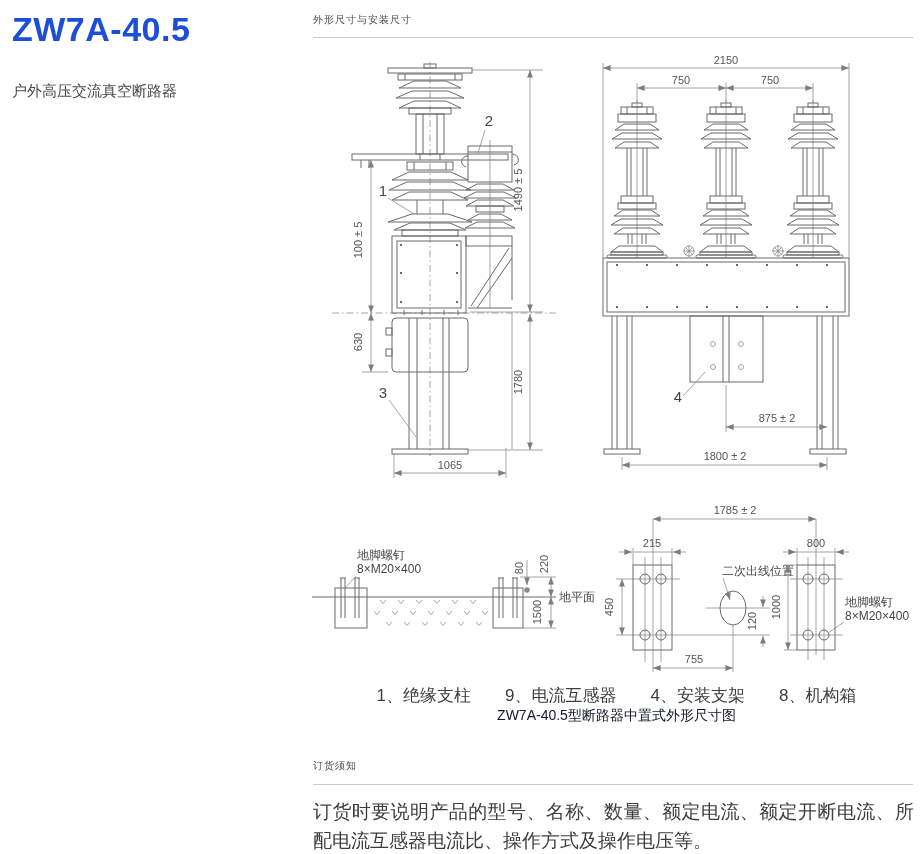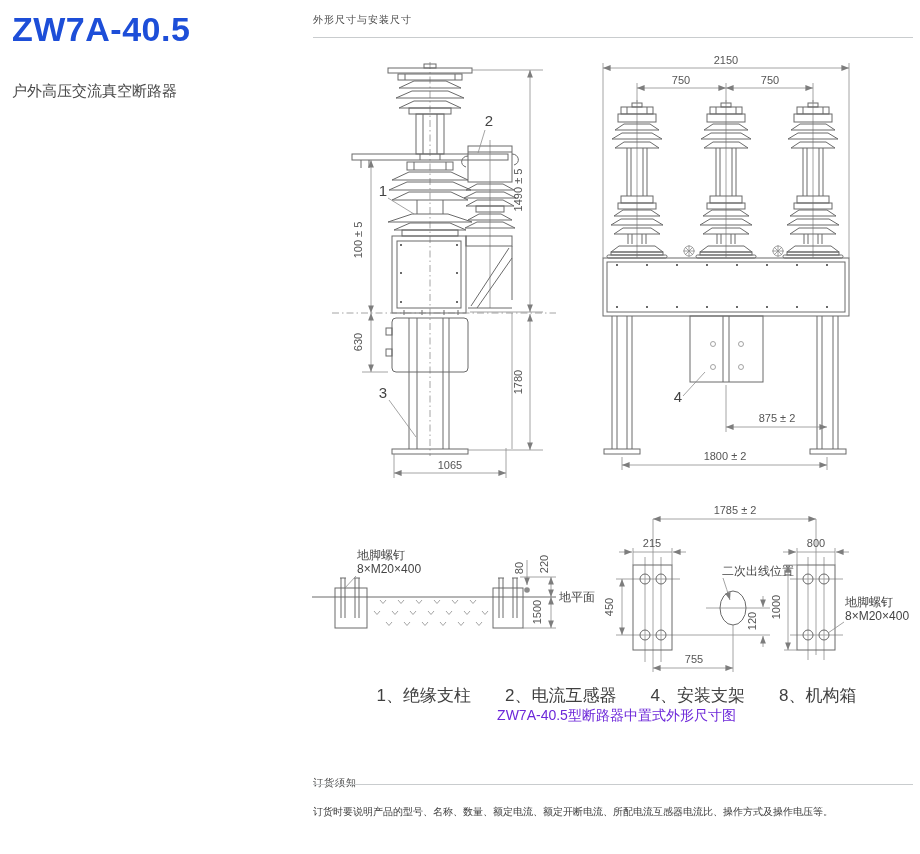--- a/index.html
+++ b/index.html
@@ -6,29 +6,29 @@
   html,body { background:#ffffff; }
   #page {
     position:relative; width:920px; height:854px; background:#ffffff;
     font-family:"Liberation Sans", sans-serif; overflow:hidden;
   }
   .abs { position:absolute; }
   #model-title { left:12px; top:10px; font-size:34px; font-weight:bold; color:#1d4ed8; letter-spacing:0.5px; }
   #model-subtitle { left:12px; top:46px; font-size:15px; color:#4a4a4a;margin-top:36px; }
   .section-title { font-size:10px; color:#4a4a4a; letter-spacing:1px; }
   #dim-section-title { left:313px; top:13px; }
-  #order-section-title { left:313px; top:776px; }
+  #order-section-title { left:313px; top:759px; }
   .rule { height:1px; background:#c9ccce; width:600px; left:313px; }
   #dim-rule { top:37px; }
   #order-rule { top:784px; }
   #drawing-svg { left:0; top:0; }
   #legend-row { left:313px; top:684px; width:607px; display:flex; justify-content:center; gap:34px;
     font-size:17px; color:#3f3f3f; }
-  #figure-caption { left:313px; top:707px; width:607px; text-align:center; font-size:14px; color:#6d28d9; }
-  #ordering-body { left:313px; top:797px; width:601px; font-size:10px; line-height:29px; color:#3c3c3c; text-align:justify; }
+  #figure-caption { left:313px; top:707px; width:607px; text-align:center; font-size:14px; color:#0f172a; }
+  #ordering-body { left:313px; top:797px; width:601px; font-size:19px; line-height:29px; color:#3c3c3c; text-align:justify; }
   
   .ln { stroke:#6a6a6a; stroke-width:1; fill:none; }
   .lt { stroke:#8d8d8d; stroke-width:0.8; fill:none; }
   .dsh { stroke-dasharray:7 3 1.5 3; }
   .dot { fill:#6a6a6a; stroke:none; }
   .dtx { font-family:"Liberation Sans",sans-serif; font-size:11px; fill:#555; }
   .ctx { font-family:"Liberation Sans",sans-serif; font-size:12px; fill:#444; }
   .ptx { font-family:"Liberation Sans",sans-serif; font-size:15px; fill:#444; }
   .mid { text-anchor:middle; }
 </style>
@@ -325,21 +325,21 @@
       <text class="dtx mid" x="694" y="663">755</text>
 
       <text class="ctx" x="845" y="606">地脚螺钉</text>
       <text class="ctx" x="845" y="620">8×M20×400</text>
       <path class="lt" d="M844,622 L828,633"></path>
     </g>
   </svg>
 
   <div id="legend-row" class="abs">
     <span>1、绝缘支柱</span>
-    <span>2、电流互感器</span>
+    <span>9、电流互感器</span>
     <span>4、安装支架</span>
     <span>8、机构箱</span>
   </div>
   <div id="figure-caption" class="abs">ZW7A-40.5型断路器中置式外形尺寸图</div>
 
   <div id="order-section-title" class="abs section-title">订货须知</div>
   <div id="order-rule" class="abs rule"></div>
   <div id="ordering-body" class="abs">订货时要说明产品的型号、名称、数量、额定电流、额定开断电流、所配电流互感器电流比、操作方式及操作电压等。</div>
 
 </div>

